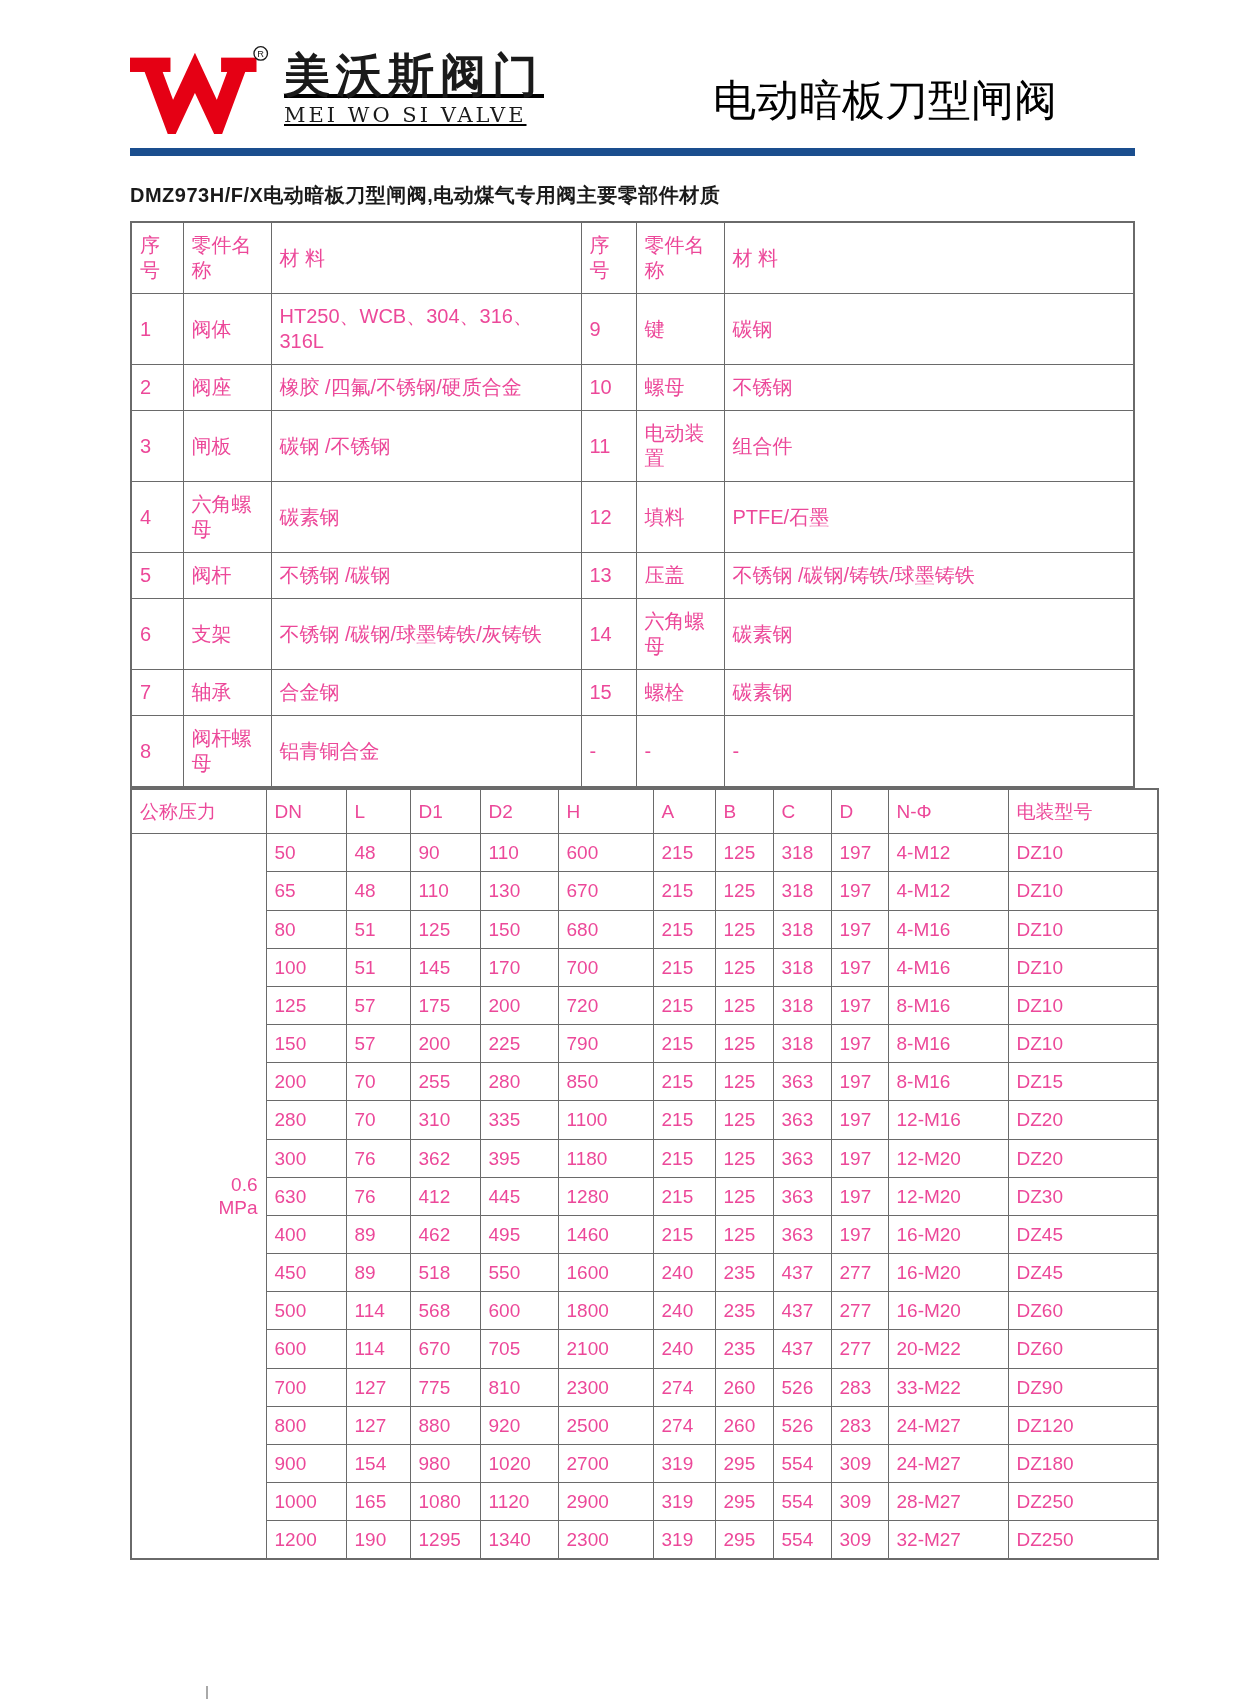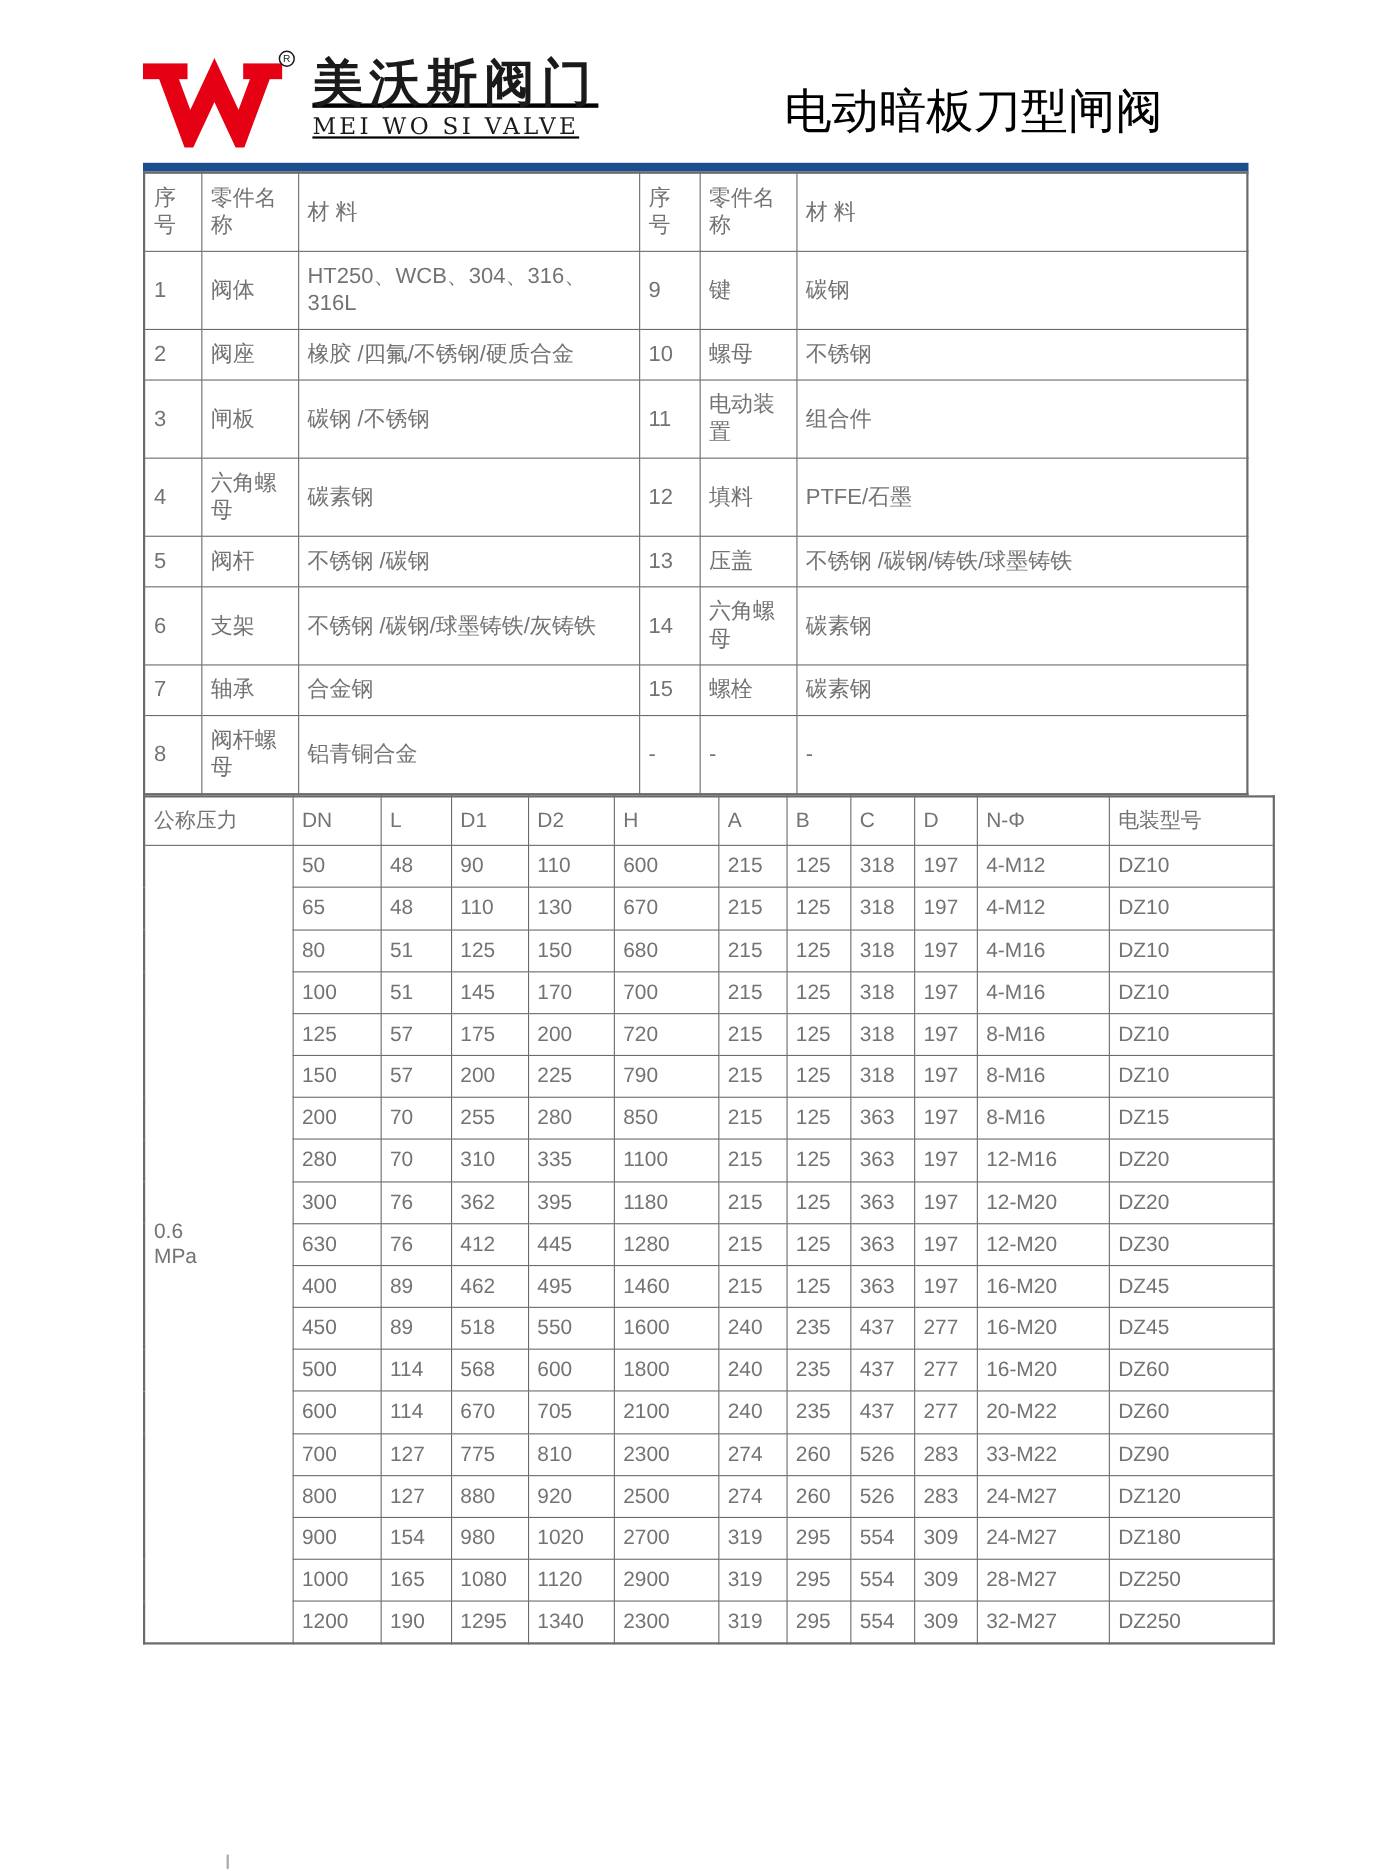--- a/index.html
+++ b/index.html
@@ -61,36 +61,36 @@
     color: #1a1a1a;
     letter-spacing: 0.5px;
   }
   .section-title.first { margin-top: 26px; margin-bottom: 12px; }
   .section-title.second { margin-top: 16px; margin-bottom: 12px; }
 
   
   table {
     border-collapse: collapse;
     table-layout: fixed;
-    color: #737373;
+    color: #ec4899;
   }
   th, td {
     border: 1px solid #6a6a6a;
     text-align: left;
     vertical-align: middle;
     font-weight: normal;
     overflow-wrap: break-word;
   }
   .parts-table { width: 1003px; border: 2px solid #6a6a6a; font-size: 20px; }
   .parts-table th, .parts-table td { padding: 10px 8px; line-height: 1.25; }
   .dim-table { width: 1027px; border: 2px solid #6a6a6a; font-size: 19px; padding-left: 13px; }
   .dim-table th, .dim-table td { padding: 7px 8px; line-height: 1.22; }
   .dim-table thead th { padding: 10px 8px; }
   .pressure-cell {
-    text-align: left;
+    text-align: right;
     vertical-align: middle;
     white-space: pre-line;
     line-height: 1.7;
   }
   .scan-mark {
     position: absolute;
     left: 206px; top: 1686px;
     width: 2px; height: 13px;
     background: #a9a9a9;
   }
@@ -116,20 +116,21 @@
         </svg>
         <div class="brand-text">
           <div class="brand-cn">美沃斯阀门</div>
           <div class="brand-en">MEI WO SI VALVE</div>
         </div>
       </div>
       <div class="page-title">电动暗板刀型闸阀</div>
     </div>
     <div class="header-divider" style="background: rgb(26, 78, 142);"></div>
 
+    <div class="section-title first">DMZ973H/F/X电动暗板刀型闸阀,电动煤气专用阀主要零部件材质</div>
     <table class="parts-table">
       <colgroup>
         <col style="width:52px">
           <col style="width:88px">
           <col style="width:310px">
         <col style="width:55px">
           <col style="width:88px">
           <col style="width:410px">
       </colgroup>
       <thead>

